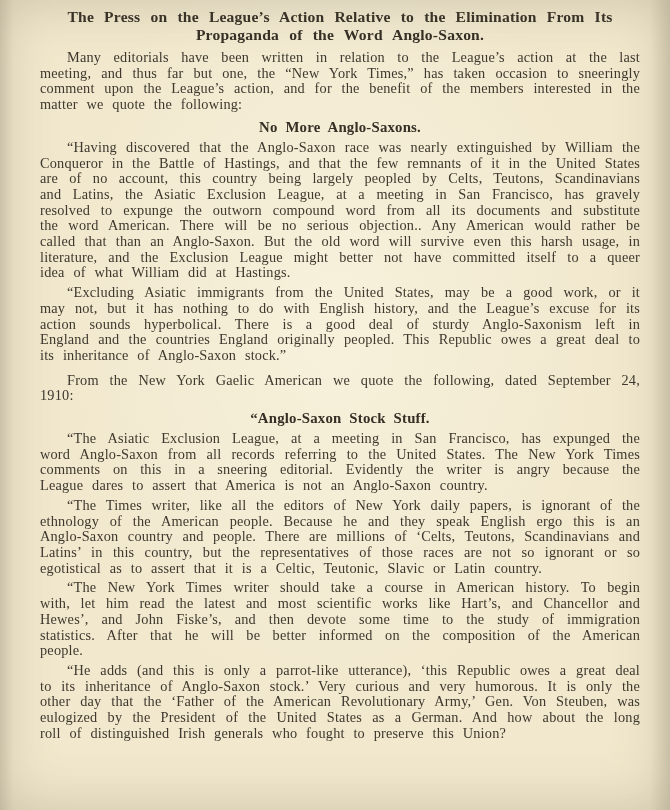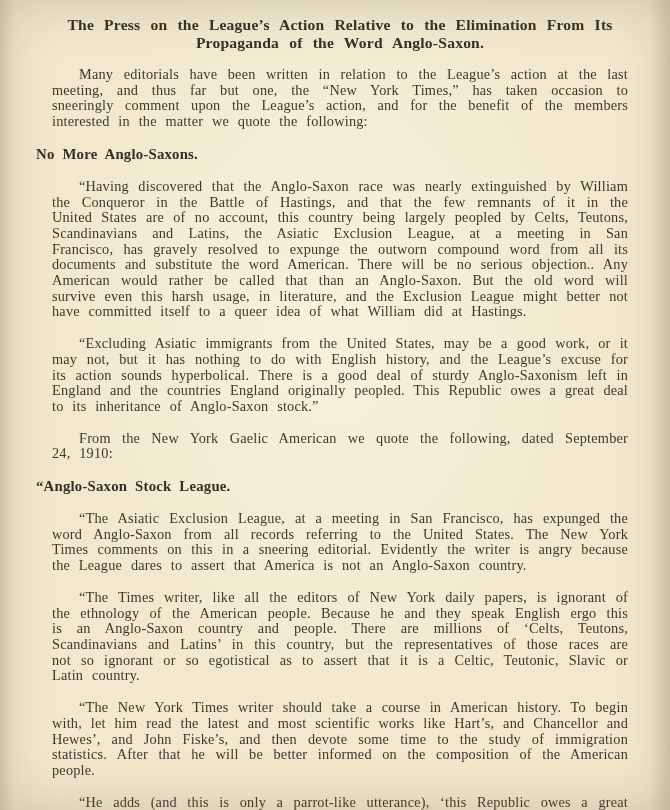--- a/index.html
+++ b/index.html
@@ -6,21 +6,21 @@
     margin: 0;
     padding: 0;
     background: #e9e0c6;
   }
   .page {
     position: relative;
     width: 670px;
     height: 810px;
     box-sizing: border-box;
     margin: 0;
-    padding: 16px 26px 0 36px;
+    padding: 8px 26px 0 36px;
     background: #f1e8cd;
     background-image:
       radial-gradient(ellipse at 50% 40%, rgba(255,252,238,0.45) 0%, rgba(255,252,238,0) 60%),
       linear-gradient(90deg, rgba(120,110,88,0.18) 0%, rgba(120,110,88,0) 2%, rgba(120,110,88,0) 97%, rgba(120,110,88,0.20) 100%);
     color: #3e382e;
     font-family: "Liberation Serif", "DejaVu Serif", serif;
     overflow: hidden;
   }
   .page::after {
     content: "";
@@ -38,27 +38,27 @@
     text-align: center;
     letter-spacing: 0.2px;
     word-spacing: 6px;
     color: #352f25;
   }
   .section-heading {
     margin: 6px 0 4px 0;
     font-size: 14.8px;
     line-height: 17px;
     font-weight: bold;
-    text-align: left;
+    text-align: center;
     letter-spacing: 0.2px;
     word-spacing: 4px;
     color: #352f25;
   }
   .para {
-    margin: 16px;
+    margin: 4px;
     font-size: 14.3px;
     line-height: 15.7px;
     text-align: justify;
     text-indent: 27px;
     letter-spacing: 0.2px;
     word-spacing: 5px;
   }
   .para.sp {
     margin-top: 9px;
   }
@@ -72,21 +72,21 @@
   <p class="para">Many editorials have been written in relation to the League’s action at the last meeting, and thus far but one, the “New York Times,” has taken occasion to sneeringly comment upon the League’s action, and for the benefit of the members interested in the matter we quote the following:</p>
 
   <h2 class="section-heading">No More Anglo-Saxons.</h2>
 
   <p class="para">“Having discovered that the Anglo-Saxon race was nearly extinguished by William the Conqueror in the Battle of Hastings, and that the few remnants of it in the United States are of no account, this country being largely peopled by Celts, Teutons, Scandinavians and Latins, the Asiatic Exclusion League, at a meeting in San Francisco, has gravely resolved to expunge the outworn compound word from all its documents and substitute the word American.  There will be no serious objection..  Any American would rather be called that than an Anglo-Saxon.  But the old word will survive even this harsh usage, in literature, and the Exclusion League might better not have committed itself to a queer idea of what William did at Hastings.</p>
 
   <p class="para">“Excluding Asiatic immigrants from the United States, may be a good work, or it may not, but it has nothing to do with English history, and the League’s excuse for its action sounds hyperbolical.  There is a good deal of sturdy Anglo-Saxonism left in England and the countries England originally peopled.  This Republic owes a great deal to its inheritance of Anglo-Saxon stock.”</p>
 
   <p class="para sp">From the New York Gaelic American we quote the following, dated September 24, 1910:</p>
 
-  <h2 class="section-heading">“Anglo-Saxon Stock League.</h2>
+  <h2 class="section-heading">“Anglo-Saxon Stock Stuff.</h2>
 
   <p class="para">“The Asiatic Exclusion League, at a meeting in San Francisco, has expunged the word Anglo-Saxon from all records referring to the United States.  The New York Times comments on this in a sneering editorial. Evidently the writer is angry because the League dares to assert that America is not an Anglo-Saxon country.</p>
 
   <p class="para">“The Times writer, like all the editors of New York daily papers, is ignorant of the ethnology of the American people.  Because he and they speak English ergo this is an Anglo-Saxon country and people.  There are millions of ‘Celts, Teutons, Scandinavians and Latins’ in this country, but the representatives of those races are not so ignorant or so egotistical as to assert that it is a Celtic, Teutonic, Slavic or Latin country.</p>
 
   <p class="para">“The New York Times writer should take a course in American history. To begin with, let him read the latest and most scientific works like Hart’s, and Chancellor and Hewes’, and John Fiske’s, and then devote some time to the study of immigration statistics.  After that he will be better informed on the composition of the American people.</p>
 
   <p class="para">“He adds (and this is only a parrot-like utterance), ‘this Republic owes a great deal to its inheritance of Anglo-Saxon stock.’  Very curious and very humorous.  It is only the other day that the ‘Father of the American Revolutionary Army,’ Gen. Von Steuben, was eulogized by the President of the United States as a German.  And how about the long roll of distinguished Irish generals who fought to preserve this Union?</p>
 </div>
 

